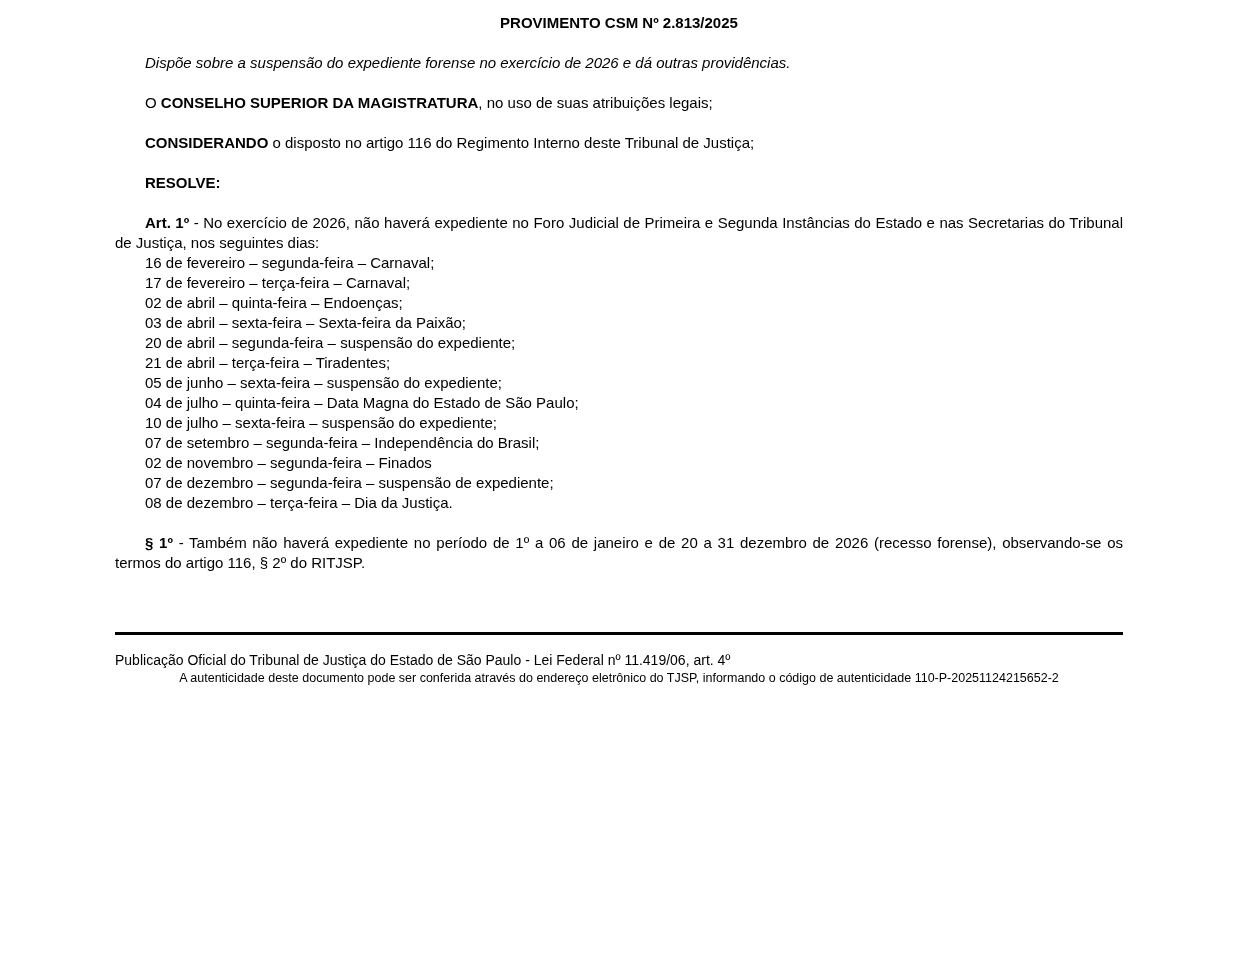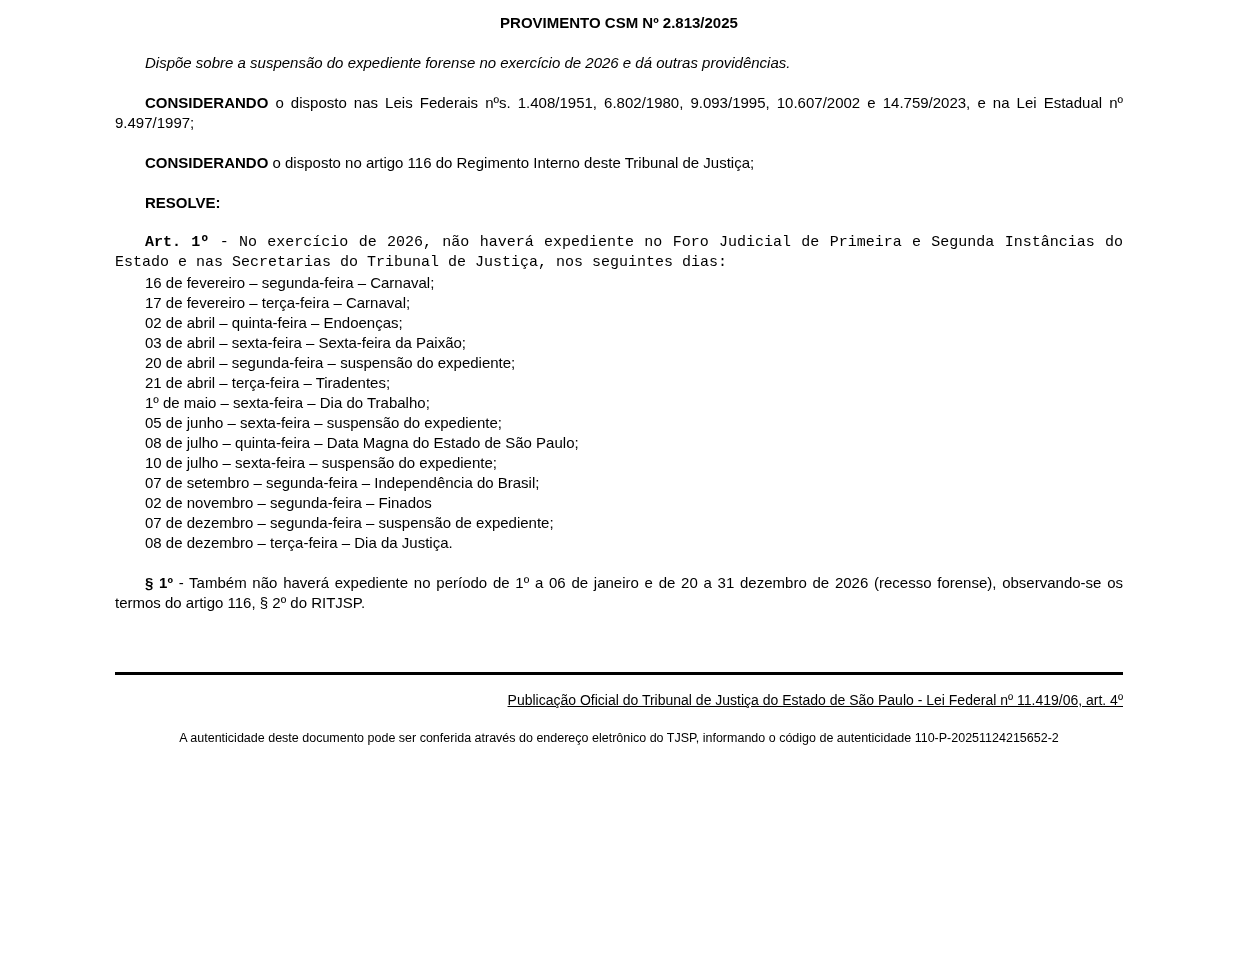--- a/index.html
+++ b/index.html
@@ -23,73 +23,71 @@
     margin: 0 0 20px 0;
     text-align: justify;
     text-indent: 30px;
   }
   .doc-title {
     margin: 0 0 20px 0;
     text-align: center;
     font-weight: bold;
   }
   .ementa { font-style: italic; }
-  .art1 { margin-bottom: 0; font-family: Liberation Mono, monospace; }
+  .art1 { margin-bottom: 0; }
   .holidays { margin: 0 0 20px 0; }
   .holiday { padding-left: 30px; }
   .holiday i { font-style: italic; }
   b, .bold { font-weight: bold; }
   .footer-rule {
     height: 3px;
     background: #000000;
     margin-top: 59px;
   }
   .footer-pub {
     margin-top: 15px;
-    text-align: right;
+    text-align: left;
     font-size: 14px;
     line-height: 20px;
-    text-decoration: underline;
   }
   .footer-auth {
-    margin-top: 20px;
+    margin-top: 0;
     text-align: center;
     font-size: 12.5px;
     line-height: 16px;
   }
 </style>
 </head>
 <body>
 
 <div class="page">
 
   <div class="doc-title">PROVIMENTO CSM Nº 2.813/2025</div>
 
   <div class="p ementa">Dispõe sobre a suspensão do expediente forense no exercício de 2026 e dá outras providências.</div>
 
+  <div class="p"><span>O </span><b>CONSELHO SUPERIOR DA MAGISTRATURA</b><span>, no uso de suas atribuições legais;</span></div>
 
 
-  <div class="p"><b>CONSIDERANDO</b><span> o disposto nas Leis Federais nºs. 1.408/1951, 6.802/1980, 9.093/1995, 10.607/2002 e 14.759/2023, e na Lei Estadual nº 9.497/1997;</span></div>
 
   <div class="p"><b>CONSIDERANDO</b><span> o disposto no artigo 116 do Regimento Interno deste Tribunal de Justiça;</span></div>
 
   <div class="p bold">RESOLVE:</div>
 
   <div class="p art1"><b>Art. 1º</b><span> - No exercício de 2026, não haverá expediente no Foro Judicial de Primeira e Segunda Instâncias do Estado e nas Secretarias do Tribunal de Justiça, nos seguintes dias:</span></div>
 
   <div class="holidays">
     <div class="holiday"><span>16 de fevereiro – segunda-feira – Carnaval;</span><i></i></div>
     <div class="holiday"><span>17 de fevereiro – terça-feira – Carnaval;</span><i></i></div>
     <div class="holiday"><span>02 de abril – quinta-feira – Endoenças;</span><i></i></div>
     <div class="holiday"><span>03 de abril – sexta-feira – Sexta-feira da Paixão;</span><i></i></div>
     <div class="holiday"><span>20 de abril – segunda-feira – suspensão do expediente;</span><i></i></div>
     <div class="holiday"><span>21 de abril – terça-feira – Tiradentes;</span><i></i></div>
-    <div class="holiday"><span>1º de maio – sexta-feira – Dia do Trabalho;</span><i></i></div>
     <div class="holiday"><span>05 de junho – sexta-feira – suspensão do expediente;</span><i></i></div>
-    <div class="holiday"><span>08 de julho – quinta-feira – Data Magna do Estado de São Paulo;</span><i></i></div>
+    <div class="holiday"><span>04 de julho – quinta-feira – Data Magna do Estado de São Paulo;</span><i></i></div>
     <div class="holiday"><span>10 de julho – sexta-feira – suspensão do expediente;</span><i></i></div>
     <div class="holiday"><span>07 de setembro – segunda-feira – Independência do Brasil;</span><i></i></div>
     <div class="holiday"><span>02 de novembro – segunda-feira – Finados</span><i></i></div>
     <div class="holiday"><span>07 de dezembro – segunda-feira – suspensão de expediente;</span><i></i></div>
     <div class="holiday"><span>08 de dezembro – terça-feira – Dia da Justiça.</span><i></i></div>
   </div>
 
   <div class="p"><b>§ 1º</b><span> - Também não haverá expediente no período de 1º a 06 de janeiro e de 20 a 31 dezembro de 2026 (recesso forense), observando-se os termos do artigo 116, § 2º do RITJSP.</span></div>
 
   <div class="footer-rule"></div>

